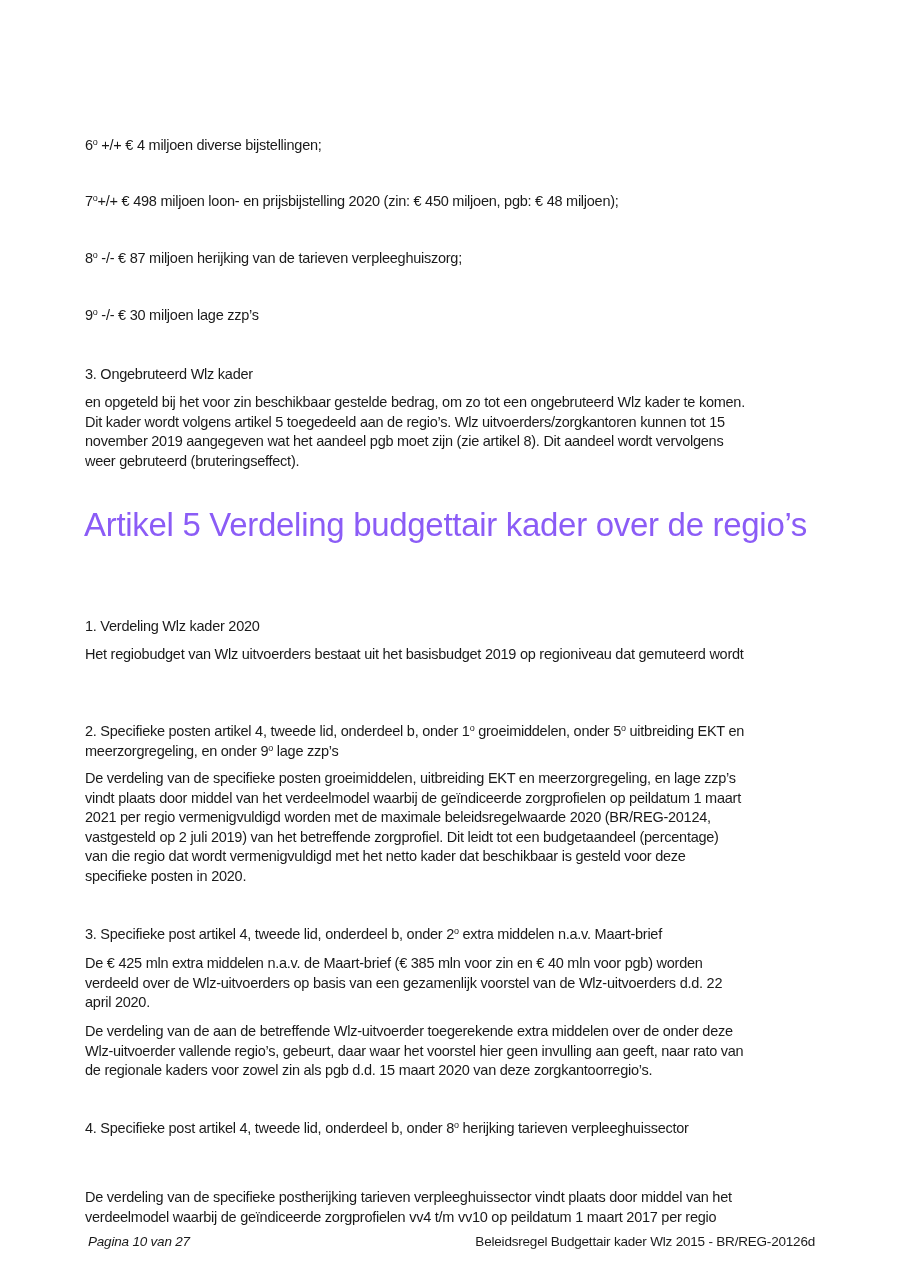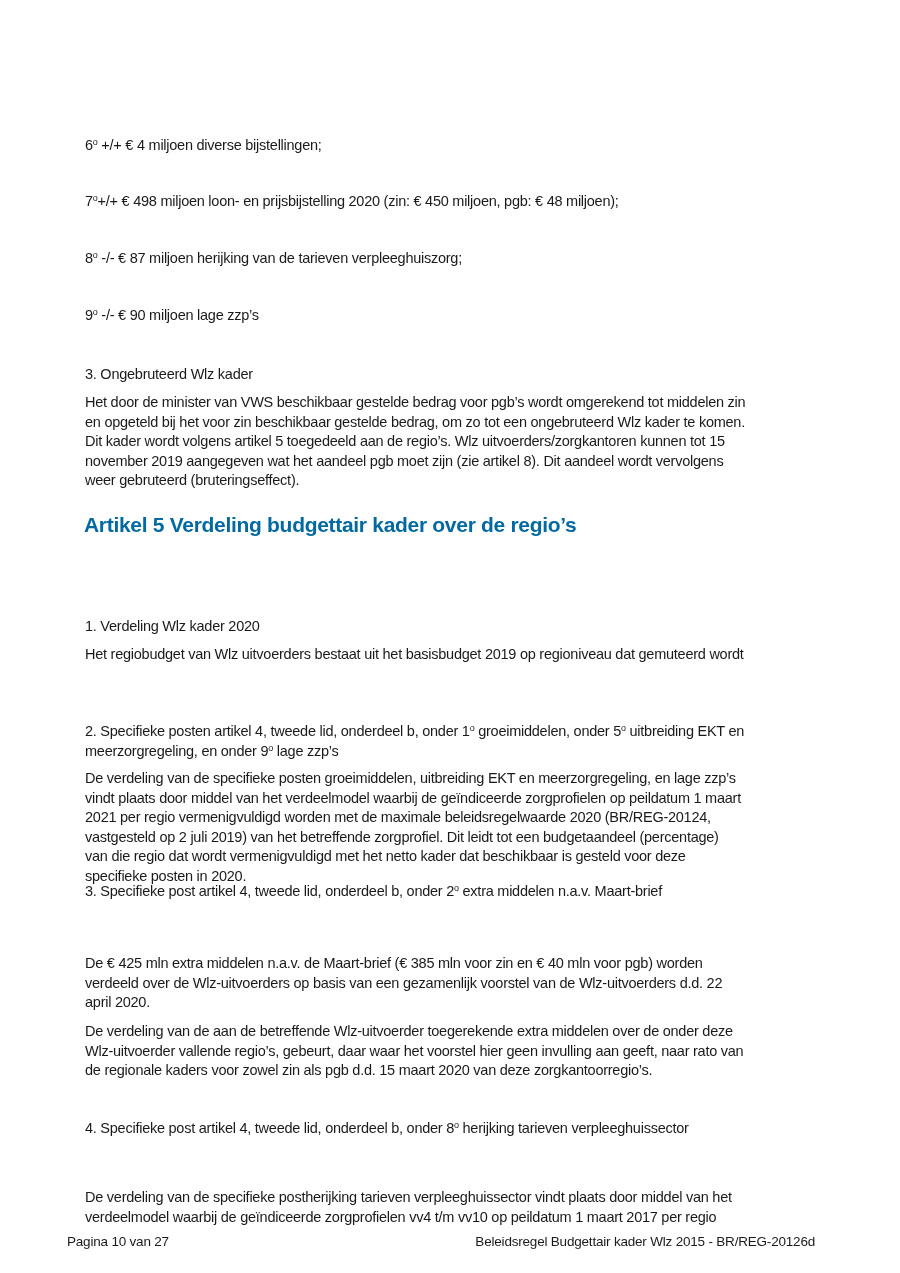--- a/index.html
+++ b/index.html
@@ -42,59 +42,58 @@
       letter-spacing: -0.25px;
     }
     .para span.l {
       display: block;
       white-space: nowrap;
     }
     .heading {
       position: absolute;
       left: 84px;
       margin: 0;
-      font-size: 21px;
-      font-weight: bold;
+      font-size: 33px;
+      font-weight: normal;
       letter-spacing: -0.3px;
       line-height: 30px;
       white-space: nowrap;
-      color: #0369a1;
+      color: #8b5cf6;
     }
     sup.o {
       font-size: 9px;
       vertical-align: 5px;
       line-height: 0;
     }
     .footer {
       position: absolute;
       top: 1213px;
       font-size: 13.5px;
       line-height: 18px;
       letter-spacing: -0.2px;
       white-space: nowrap;
     }
-    .footer-left { left: 67px; }
+    .footer-left { left: 88px; font-style: italic; }
     .footer-right { right: 85px; }
   </style>
 </head>
 <body>
 
 <div class="page">
 
   <p class="abs line" style="top:116px;"><span>6</span><sup class="o">o</sup><span> +/+ € 4 miljoen diverse bijstellingen;</span></p>
 
   <p class="abs line" style="top:172px;"><span>7</span><sup class="o">o</sup><span>+/+ € 498 miljoen loon- en prijsbijstelling 2020 (zin: € 450 miljoen, pgb: € 48 miljoen);</span></p>
 
   <p class="abs line" style="top:229px;"><span>8</span><sup class="o">o</sup><span> -/- € 87 miljoen herijking van de tarieven verpleeghuiszorg;</span></p>
 
-  <p class="abs line" style="top:286px;"><span>9</span><sup class="o">o</sup><span> -/- € 90 miljoen lage zzp’s</span></p>
+  <p class="abs line" style="top:286px;"><span>9</span><sup class="o">o</sup><span> -/- € 30 miljoen lage zzp’s</span></p>
 
   <p class="abs line" style="top:345px;">3. Ongebruteerd Wlz kader</p>
   <div class="para" style="top:373px;">
-    <span class="l">Het door de minister van VWS beschikbaar gestelde bedrag voor pgb’s wordt omgerekend tot middelen zin</span>
     <span class="l">en opgeteld bij het voor zin beschikbaar gestelde bedrag, om zo tot een ongebruteerd Wlz kader te komen.</span>
     <span class="l">Dit kader wordt volgens artikel 5 toegedeeld aan de regio’s. Wlz uitvoerders/zorgkantoren kunnen tot 15</span>
     <span class="l">november 2019 aangegeven wat het aandeel pgb moet zijn (zie artikel 8). Dit aandeel wordt vervolgens</span>
     <span class="l">weer gebruteerd (bruteringseffect).</span>
   </div>
 
   <h1 class="heading" style="top:490px;">Artikel 5 Verdeling budgettair kader over de regio’s</h1>
 
 
   <p class="abs line" style="top:597px;">1. Verdeling Wlz kader 2020</p>
@@ -108,21 +107,21 @@
   </div>
   <div class="para" style="top:749px;">
     <span class="l">De verdeling van de specifieke posten groeimiddelen, uitbreiding EKT en meerzorgregeling, en lage zzp’s</span>
     <span class="l">vindt plaats door middel van het verdeelmodel waarbij de geïndiceerde zorgprofielen op peildatum 1 maart</span>
     <span class="l">2021 per regio vermenigvuldigd worden met de maximale beleidsregelwaarde 2020 (BR/REG-20124,</span>
     <span class="l">vastgesteld op 2 juli 2019) van het betreffende zorgprofiel. Dit leidt tot een budgetaandeel (percentage)</span>
     <span class="l">van die regio dat wordt vermenigvuldigd met het netto kader dat beschikbaar is gesteld voor deze</span>
     <span class="l">specifieke posten in 2020.</span>
   </div>
 
-  <p class="abs line" style="top:862px;"><span>3. Specifieke post artikel 4, tweede lid, onderdeel b, onder 2</span><sup class="o">o</sup><span> extra middelen n.a.v. Maart-brief</span></p>
+  <p class="abs line" style="top:905px;"><span>3. Specifieke post artikel 4, tweede lid, onderdeel b, onder 2</span><sup class="o">o</sup><span> extra middelen n.a.v. Maart-brief</span></p>
   <div class="para" style="top:934px;">
     <span class="l">De € 425 mln extra middelen n.a.v. de Maart-brief (€ 385 mln voor zin en € 40 mln voor pgb) worden</span>
     <span class="l">verdeeld over de Wlz-uitvoerders op basis van een gezamenlijk voorstel van de Wlz-uitvoerders d.d. 22</span>
     <span class="l">april 2020.</span>
   </div>
   <div class="para" style="top:1002px;">
     <span class="l">De verdeling van de aan de betreffende Wlz-uitvoerder toegerekende  extra middelen over de onder deze</span>
     <span class="l">Wlz-uitvoerder vallende regio’s, gebeurt, daar waar het voorstel hier geen invulling aan geeft, naar rato van</span>
     <span class="l">de regionale kaders voor zowel zin als pgb d.d. 15 maart 2020 van deze zorgkantoorregio’s.</span>
   </div>

